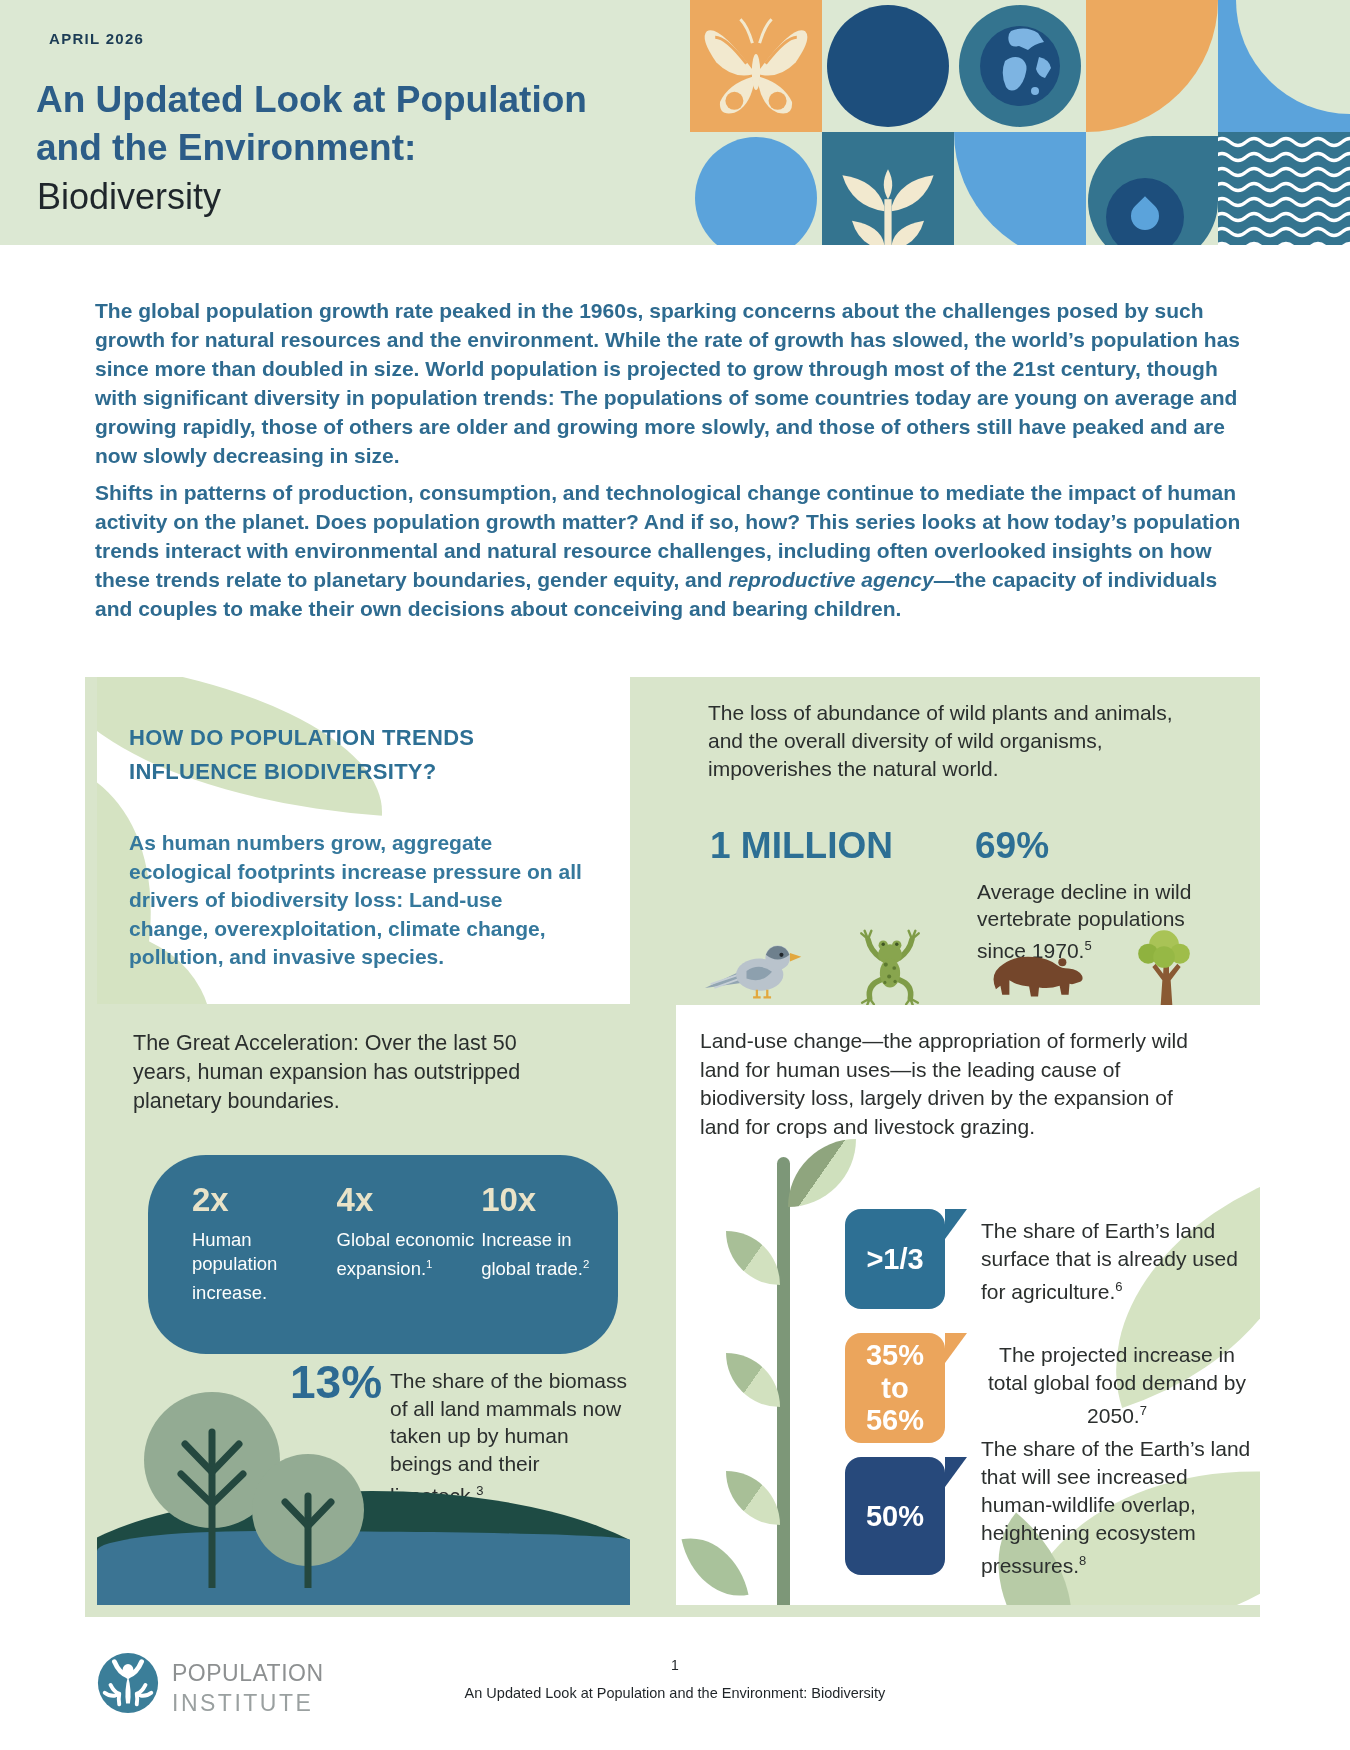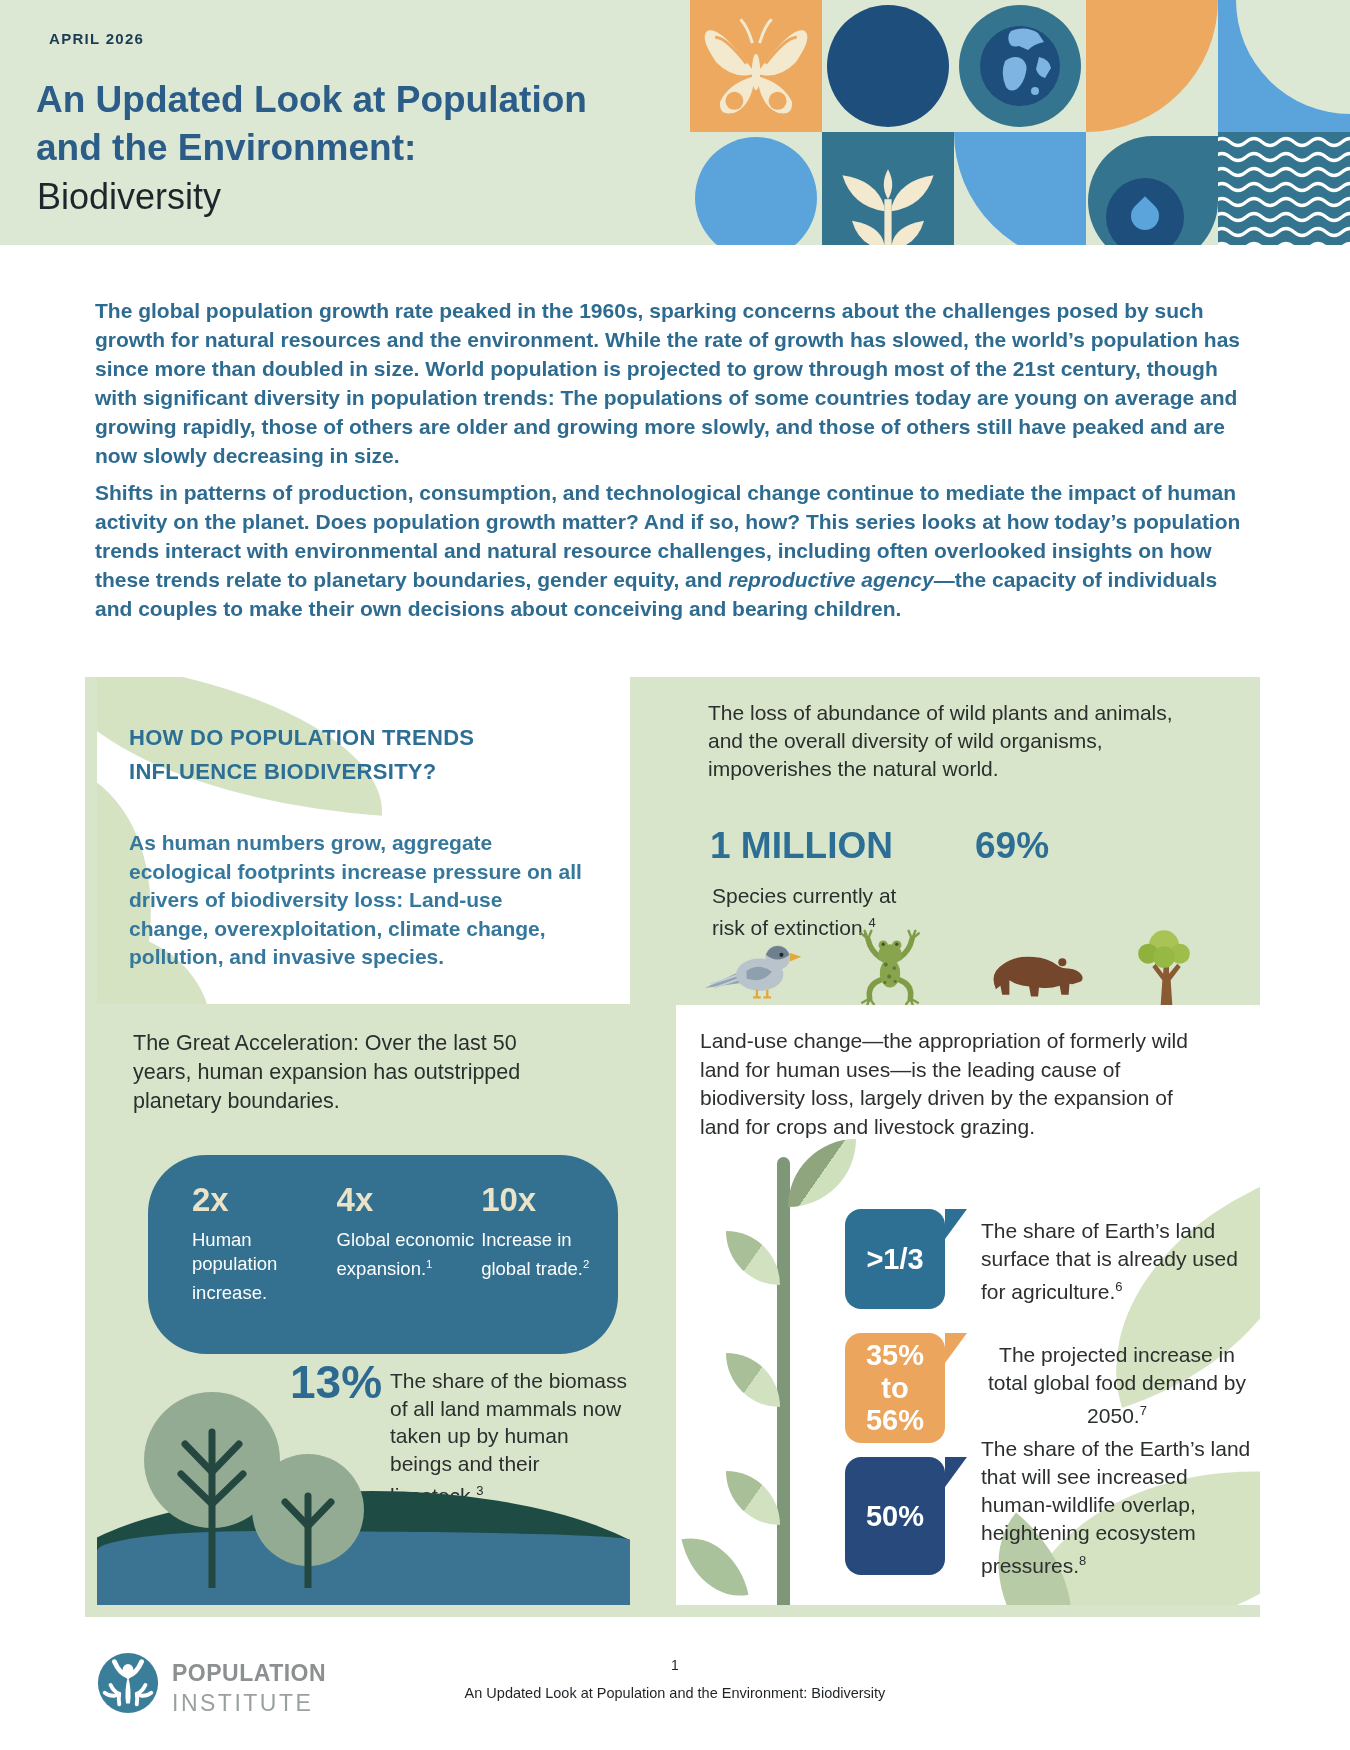--- a/index.html
+++ b/index.html
@@ -60,21 +60,21 @@
   .callout::after { content:""; position:absolute; left:100%; top:0; width:0; height:0; border-top:30px solid transparent; border-right:22px solid transparent; border-top-color:inherit; }
   .callout .val { font-size:29px; white-space:pre-line; line-height:1.12; }
   .co-1 { top:204px; height:100px; background:#2e7094; border-top-color:#2e7094; }
   .co-2 { top:328px; height:110px; background:#eba55c; border-top-color:#eba55c; }
   .co-3 { top:452px; height:118px; background:#27497b; border-top-color:#27497b; }
   .co-caption { position:absolute; left:305px; width:272px; font-size:21px; line-height:28px; color:#2b2f2e; }
 
   
   .footer-logo { position:absolute; left:95px; top:1650px; width:66px; height:66px; }
   .org { position:absolute; left:172px; top:1660px; color:#8d9091; }
-  .org .l1 { font-size:23px; font-weight:bold; letter-spacing:.5px; }
+  .org .l1 { font-size:23px; font-weight:normal; letter-spacing:.5px; }
   .org .l2 { font-size:23px; letter-spacing:2.5px; color:#9aa0a0; margin-top:3px; }
   .pageno { position:absolute; left:0; top:1657px; width:1350px; text-align:center; font-size:14px; color:#1f2428; }
   .doctitle { position:absolute; left:0; top:1685px; width:1350px; text-align:center; font-size:14.5px; color:#1f2428; }
 </style>
 </head>
 <body>
 
 <div class="page">
 
   <div class="header">
@@ -166,22 +166,22 @@
     <div class="card card-tl">
       <div class="leaf" style="left:-50px;top:-8px;width:340px;height:135px;background:#d5e3c2;transform:rotate(4deg);"></div>
       <div class="leaf" style="left:-80px;top:120px;width:160px;height:240px;background:#d5e3c2;transform:rotate(28deg);"></div>
       <div class="leaf" style="left:-40px;bottom:-25px;width:140px;height:115px;background:#d5e3c2;transform:rotate(-14deg);"></div>
       <div class="influence-heading">HOW DO POPULATION TRENDS INFLUENCE BIODIVERSITY?</div>
       <div class="influence-para">As human numbers grow, aggregate ecological footprints increase pressure on all drivers of biodiversity loss: Land-use change, overexploitation, climate change, pollution, and invasive species.</div>
     </div>
 
     <div class="loss-intro">The loss of abundance of wild plants and animals, and the overall diversity of wild organisms, impoverishes the natural world.</div>
     <div class="stat-value" style="left:625px;top:148px;">1 MILLION</div>
-    <div class="stat-caption" style="left:627px;top:205px;width:205px;"><span>Species currently at risk of extinction.</span><sup class="fn">4</sup></div>
     <div class="stat-value" style="left:890px;top:148px;">69%</div>
+    <div class="stat-caption" style="left:892px;top:201px;width:250px;"><span>Average decline in wild vertebrate populations since 1970.</span><sup class="fn">5</sup></div>
 
     <svg viewBox="0 0 110 72" style="position:absolute;left:618px;top:258px;" width="104" height="68">
       <path d="M2 56 L40 38 L46 50 Z" fill="#92a5b2"></path>
       <path d="M8 52 L38 42 M12 56 L40 46" stroke="#c6cfd6" stroke-width="2" fill="none"></path>
       <ellipse cx="60" cy="42" rx="25" ry="17" fill="#b9c3cc"></ellipse>
       <circle cx="79" cy="24" r="13" fill="#b9c3cc"></circle>
       <path d="M66.5 21 a13 13 0 0 1 25 0 q-6 5 -12.5 5 t-12.5 -5 z" fill="#6e808d"></path>
       <circle cx="83" cy="21" r="2.2" fill="#20262b"></circle>
       <path d="M92 19 L104 23 L92 28 Z" fill="#e2a83e"></path>
       <path d="M46 38 q14 -9 27 1 q-11 13 -27 7 z" fill="#8da0ae"></path>

